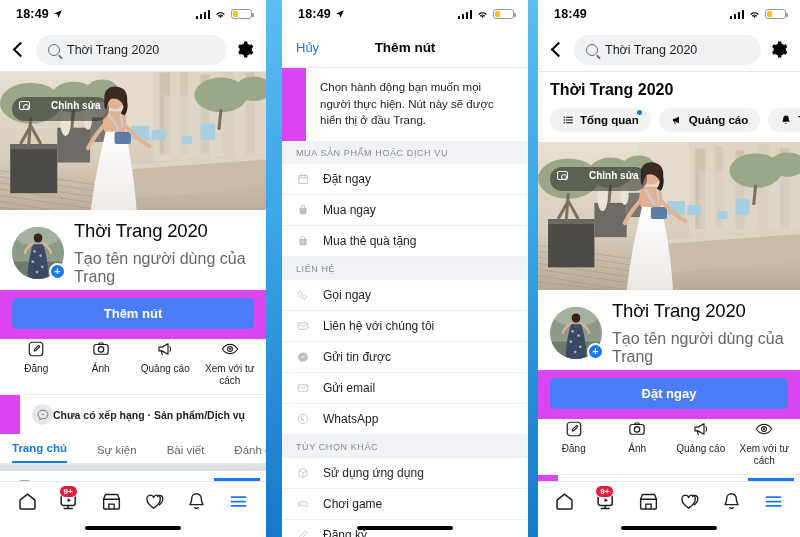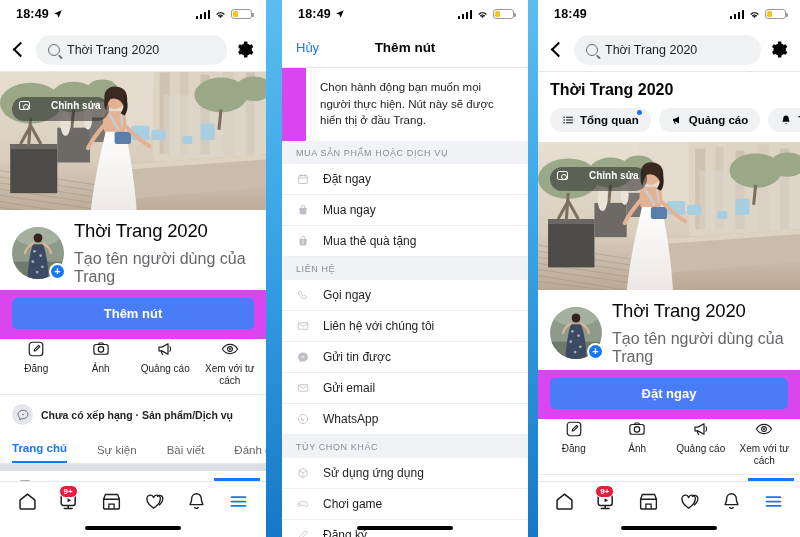--- a/index.html
+++ b/index.html
@@ -102,21 +102,21 @@
   .cta {
     margin: 8px 12px 10px; height: 31px; border-radius: 5px; background:#4a7cf7;
     color:#fff; font-size:13px; font-weight:bold; display:flex; align-items:center; justify-content:center;
   }
 
   .actions { display:flex; padding: 0 4px 8px; background:#fff; border-bottom:1px solid #e9ebee; }
   .action { flex:1; display:flex; flex-direction:column; align-items:center; gap:5px; }
   .action .lbl { font-size:10px; color:#1c1e21; text-align:center; line-height:1.15; }
   .act-ico { height: 19px; display:flex; align-items:center; justify-content:center; }
 
-  .rating-row { display:flex; align-items:center; gap:8px; padding: 9px 12px; background:#fff; }
+  .rating-row { display:flex; align-items:center; padding: 9px 12px; background:#fff;margin-left:20px; }
   .rate-bubble { width:21px; height:21px; border-radius:50%; background:#e4e6eb; display:flex;
      align-items:center; justify-content:center; flex:none; }
   .rate-txt { font-size:10.5px; color:#1c1e21; font-weight:bold; }
 
   .tabs {
     display:flex; gap: 30px; padding: 0 12px; background:#fff; border-bottom:1px solid #e4e6eb;
     align-items:flex-end; height: 30px; overflow:hidden;
   }
   .tab { font-size:11.5px; color:#65676b; padding-bottom: 7px; white-space:nowrap; }
   .tab.active { color:#1877f2; font-weight:bold; border-bottom:2.5px solid #1877f2; }

